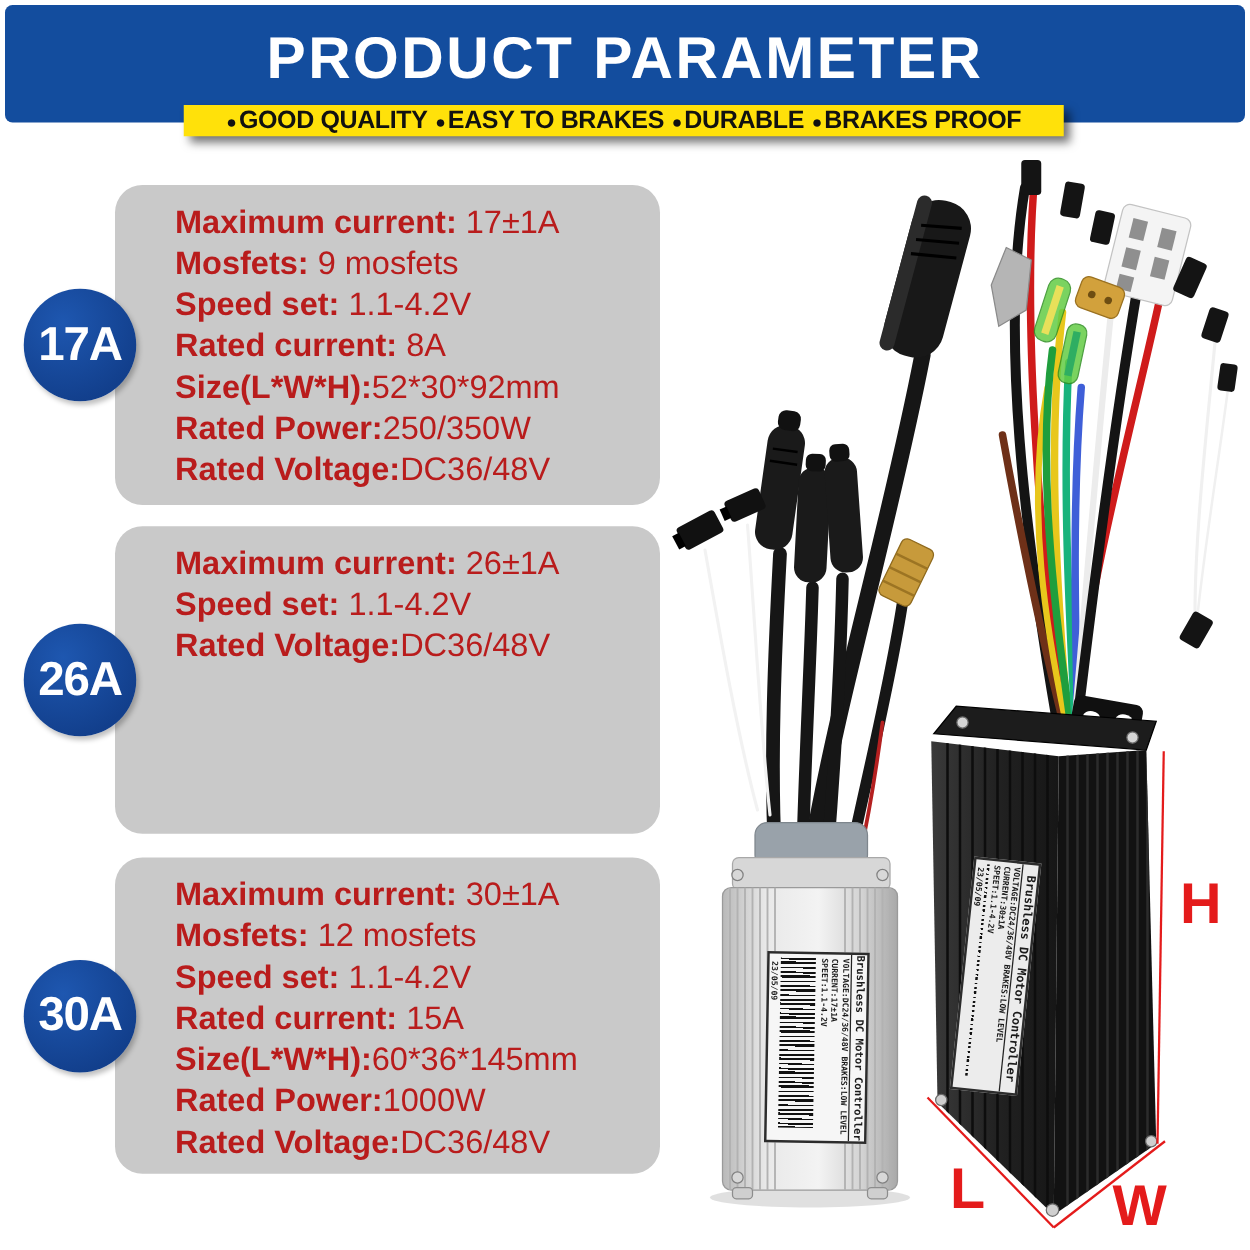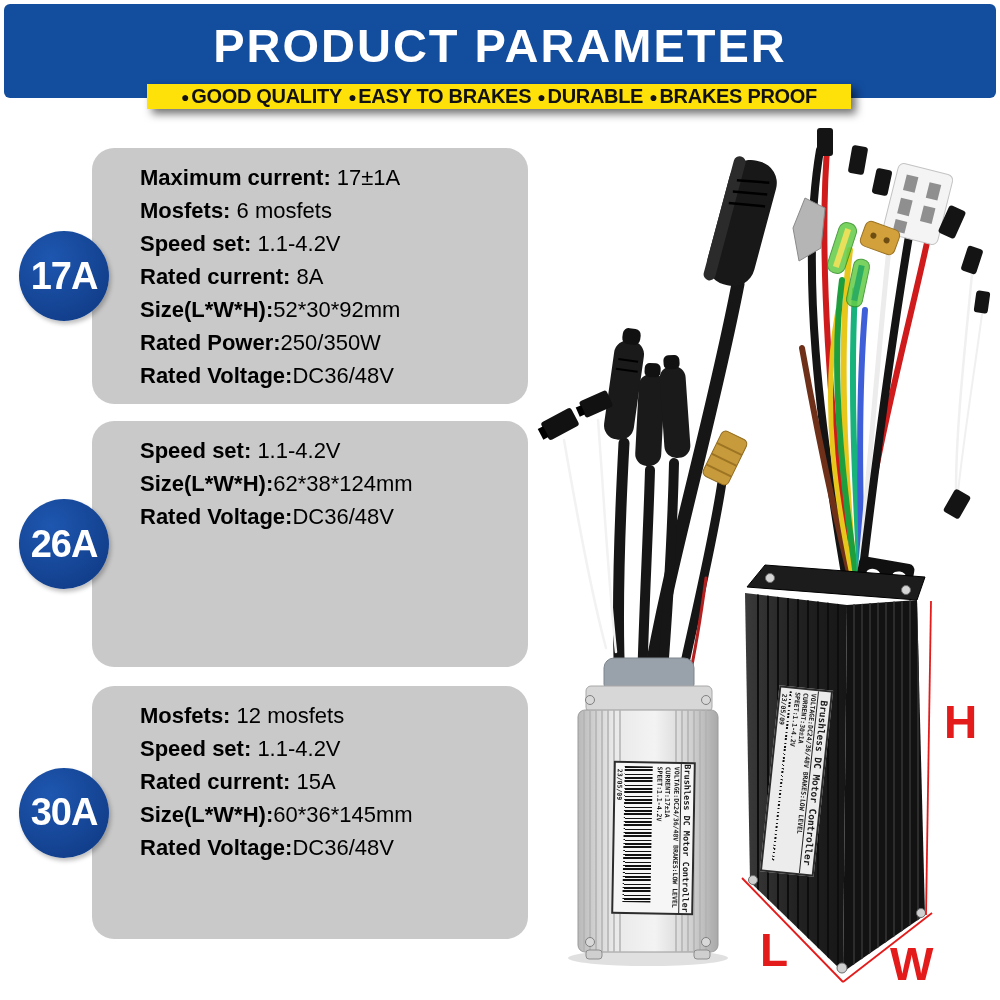--- a/index.html
+++ b/index.html
@@ -14,21 +14,21 @@
   .strip{position:absolute;left:147px;top:84px;width:704px;height:25px;background:#ffe10a;
          box-shadow:5px 5px 8px rgba(0,0,0,.55);display:flex;align-items:center;
          justify-content:space-between;padding:0 34px;box-sizing:border-box;z-index:4;}
   .feature{display:flex;align-items:center;color:#111;font-weight:700;font-size:20px;
            letter-spacing:-0.3px;white-space:nowrap;}
   .feature .bullet{font-size:14px;margin-right:2px;}
 
   
   .panel{position:absolute;left:92px;width:436px;background:#c9c9c9;border-radius:22px;
          z-index:1;box-sizing:border-box;padding:13px 10px 0 48px;}
-  .spec{font-size:22px;line-height:33px;color:#000000;white-space:nowrap;}
+  .spec{font-size:26px;line-height:33px;color:#b91c1c;white-space:nowrap;}
   .spec b{font-weight:700;}
   .badge{position:absolute;left:-73px;top:50%;width:90px;height:90px;margin-top:-45px;
          border-radius:50%;background:radial-gradient(circle at 35% 30%,#1e57b0,#123f8c 75%);
          box-shadow:2px 3px 4px rgba(0,0,0,.25);display:flex;align-items:center;justify-content:center;text-align:center;}
   .badge span{color:#fff;font-size:38px;font-weight:700;letter-spacing:-1px;}
 
   
   .photo-svg{position:absolute;left:520px;top:128px;width:480px;height:872px;z-index:2;}
 
   
@@ -79,45 +79,47 @@
         <span class="bullet">●</span>
         <span>BRAKES PROOF</span>
       </span>
   </div>
 
   <section class="panel" style="top:148px;height:256px">
     <div class="badge">
         <span>17A</span>
       </div>
     <div class="spec"><b>Maximum current: </b><span>17±1A</span></div>
-    <div class="spec"><b>Mosfets: </b><span>6 mosfets</span></div>
+    <div class="spec"><b>Mosfets: </b><span>9 mosfets</span></div>
     <div class="spec"><b>Speed set: </b><span>1.1-4.2V</span></div>
     <div class="spec"><b>Rated current: </b><span>8A</span></div>
     <div class="spec"><b>Size(L*W*H):</b><span>52*30*92mm</span></div>
     <div class="spec"><b>Rated Power:</b><span>250/350W</span></div>
     <div class="spec"><b>Rated Voltage:</b><span>DC36/48V</span></div>
   </section>
 
   <section class="panel" style="top:421px;height:246px">
     <div class="badge">
         <span>26A</span>
       </div>
+    <div class="spec"><b>Maximum current: </b><span>26±1A</span></div>
     <div class="spec"><b>Speed set: </b><span>1.1-4.2V</span></div>
-    <div class="spec"><b>Size(L*W*H):</b><span>62*38*124mm</span></div>
     <div class="spec"><b>Rated Voltage:</b><span>DC36/48V</span></div>
   </section>
 
   <section class="panel" style="top:686px;height:253px">
     <div class="badge">
         <span>30A</span>
       </div>
+    <div class="spec"><b>Maximum current: </b><span>30±1A</span></div>
     <div class="spec"><b>Mosfets: </b><span>12 mosfets</span></div>
     <div class="spec"><b>Speed set: </b><span>1.1-4.2V</span></div>
     <div class="spec"><b>Rated current: </b><span>15A</span></div>
     <div class="spec"><b>Size(L*W*H):</b><span>60*36*145mm</span></div>
+    <div class="spec"><b>Rated Power:</b><span>1000W</span></div>
     <div class="spec"><b>Rated Voltage:</b><span>DC36/48V</span></div>
   </section>
 
   <svg class="photo-svg" viewBox="0 0 480 872">
     <defs>
       <linearGradient id="alu" x1="0" y1="0" x2="1" y2="0">
         <stop offset="0" stop-color="#b9b9b9"></stop>
           <stop offset="0.25" stop-color="#e9e9e9"></stop>
         <stop offset="0.55" stop-color="#f3f3f3"></stop>
           <stop offset="0.8" stop-color="#d2d2d2"></stop>

